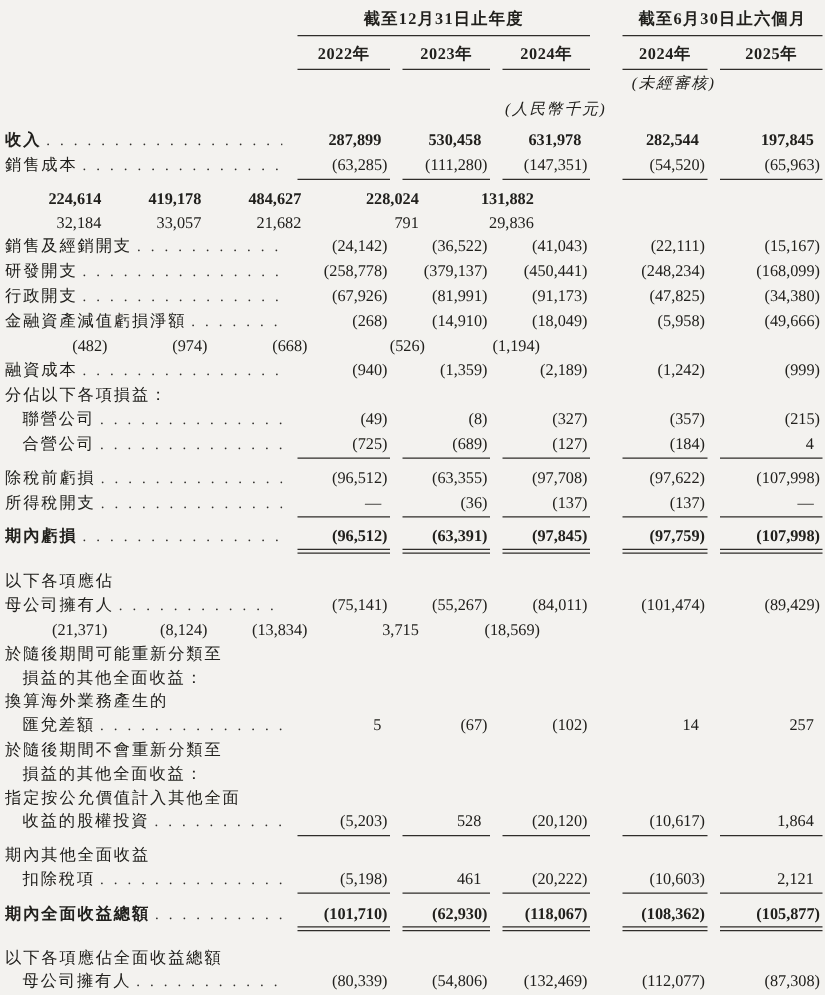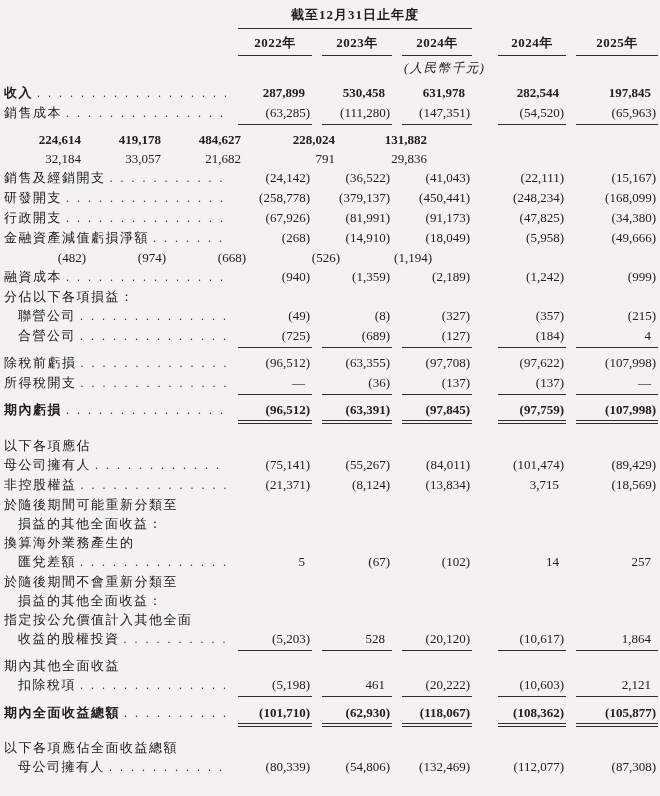--- a/index.html
+++ b/index.html
@@ -50,20 +50,23 @@
 <body style="background: rgb(243, 242, 239); color: rgb(33, 32, 29);">
 
 <div class="sheet">
 
   <div class="hrow">
     <div class="sp lblw"></div>
     <div class="group wg1">
       <div class="gwrap">截至12月31日止年度</div>
     </div>
     <div class="sp wg"></div>
+    <div class="group wg2">
+      <div class="gwrap">截至6月30日止六個月</div>
+    </div>
   </div>
 
   <div class="hrow yearsrow">
     <div class="sp lblw"></div>
     <div class="ycell w1">
         <div class="ywrap">2022年</div>
       </div>
     <div class="ycell w2">
         <div class="ywrap">2023年</div>
       </div>
@@ -72,20 +75,24 @@
       </div>
     <div class="sp wg"></div>
     <div class="ycell w4">
         <div class="ywrap">2024年</div>
       </div>
     <div class="ycell w5">
         <div class="ywrap">2025年</div>
       </div>
   </div>
 
+  <div class="hrow noterow">
+    <div class="sp" style="width:476px"></div>
+    <div class="note unaud">(未經審核)</div>
+  </div>
 
   <div class="hrow rmbrow">
     <div class="sp" style="width:388px"></div>
     <div class="note rmb">(人民幣千元)</div>
   </div>
 
   <div id="rows">
       <div class="row bold">
         <div class="c clabel lblw">
           <span class="lt">收入</span>
@@ -430,24 +437,20 @@
         </div>
         <div class="c wg"></div>
         <div class="c num w4">
           <div class="nw">(101,474)</div>
         </div>
         <div class="c num w5">
           <div class="nw">(89,429)</div>
         </div>
       </div>
       <div class="row">
-        <div class="c clabel lblw">
-          <span class="lt">非控股權益</span>
-          <span class="leader"></span>
-        </div>
         <div class="c num w1">
           <div class="nw">(21,371)</div>
         </div>
         <div class="c num w2">
           <div class="nw">(8,124)</div>
         </div>
         <div class="c num w3">
           <div class="nw">(13,834)</div>
         </div>
         <div class="c wg"></div>

